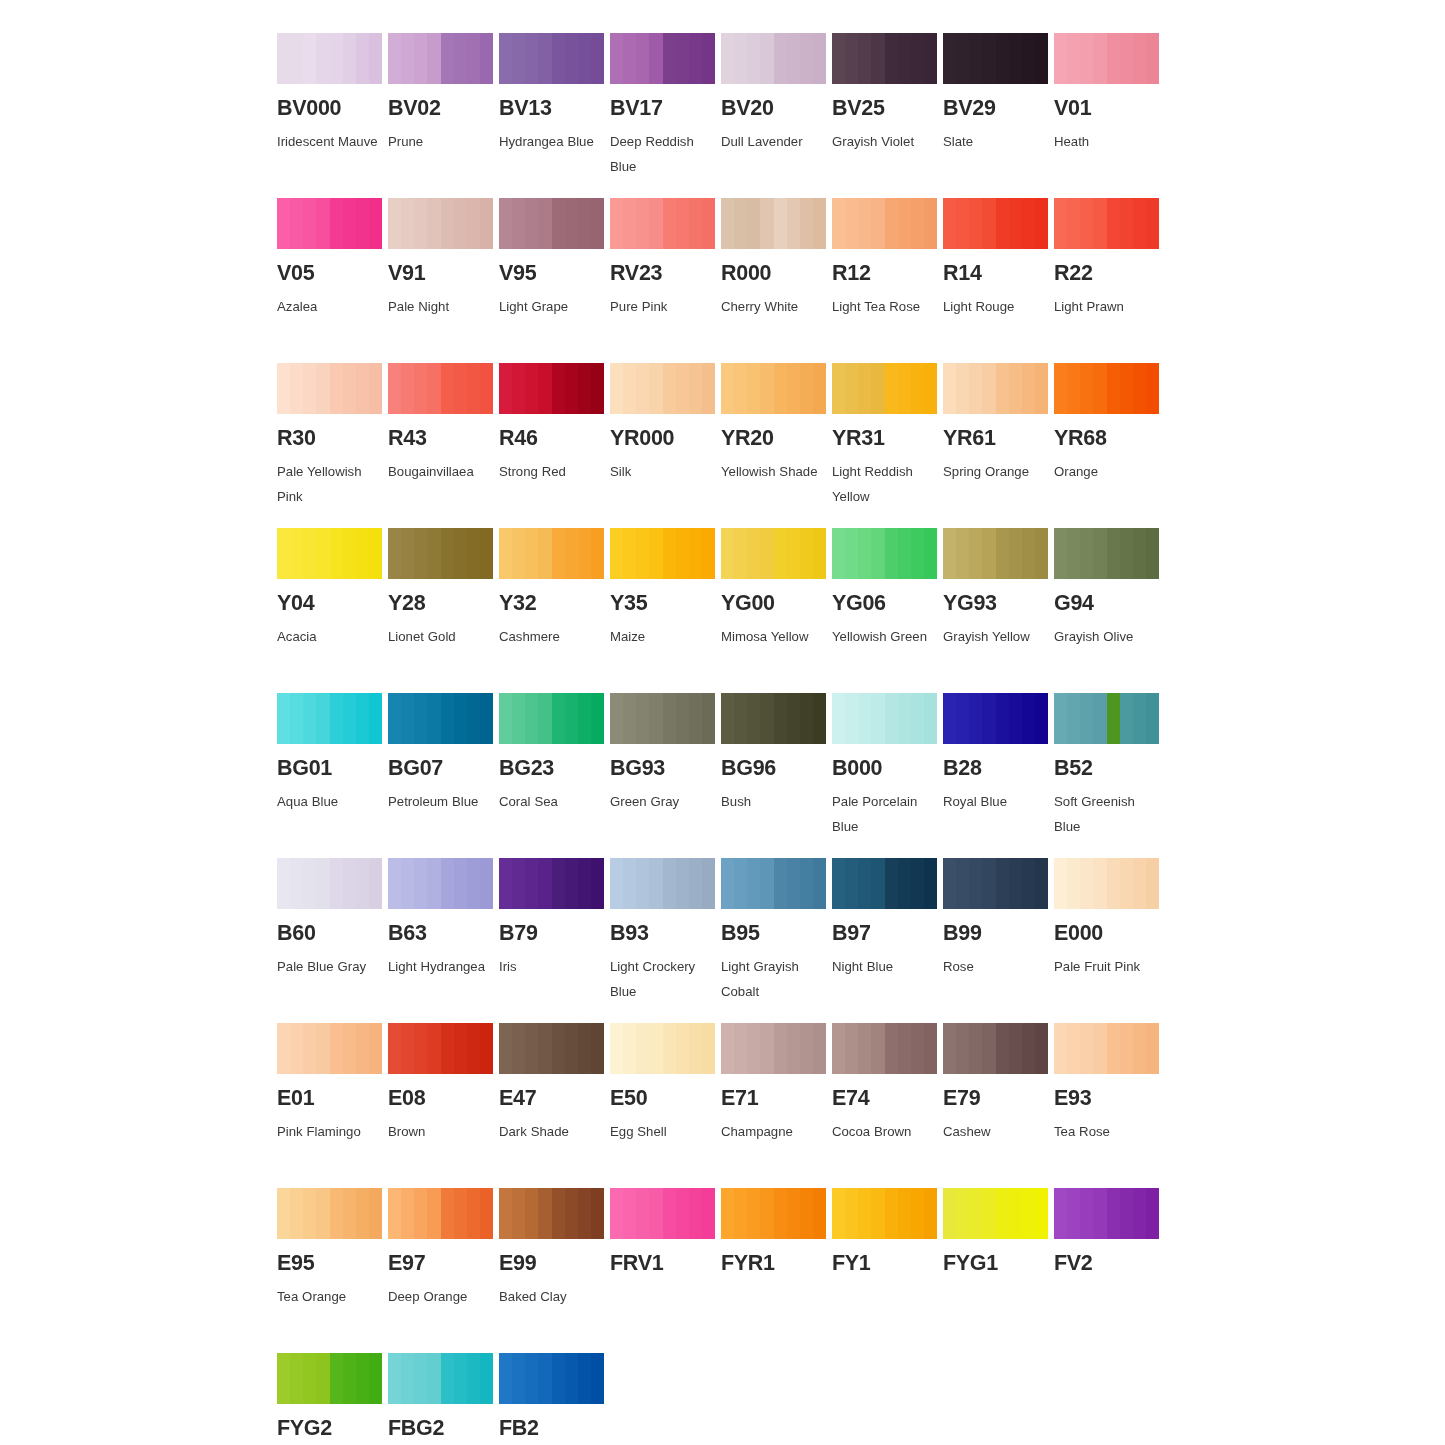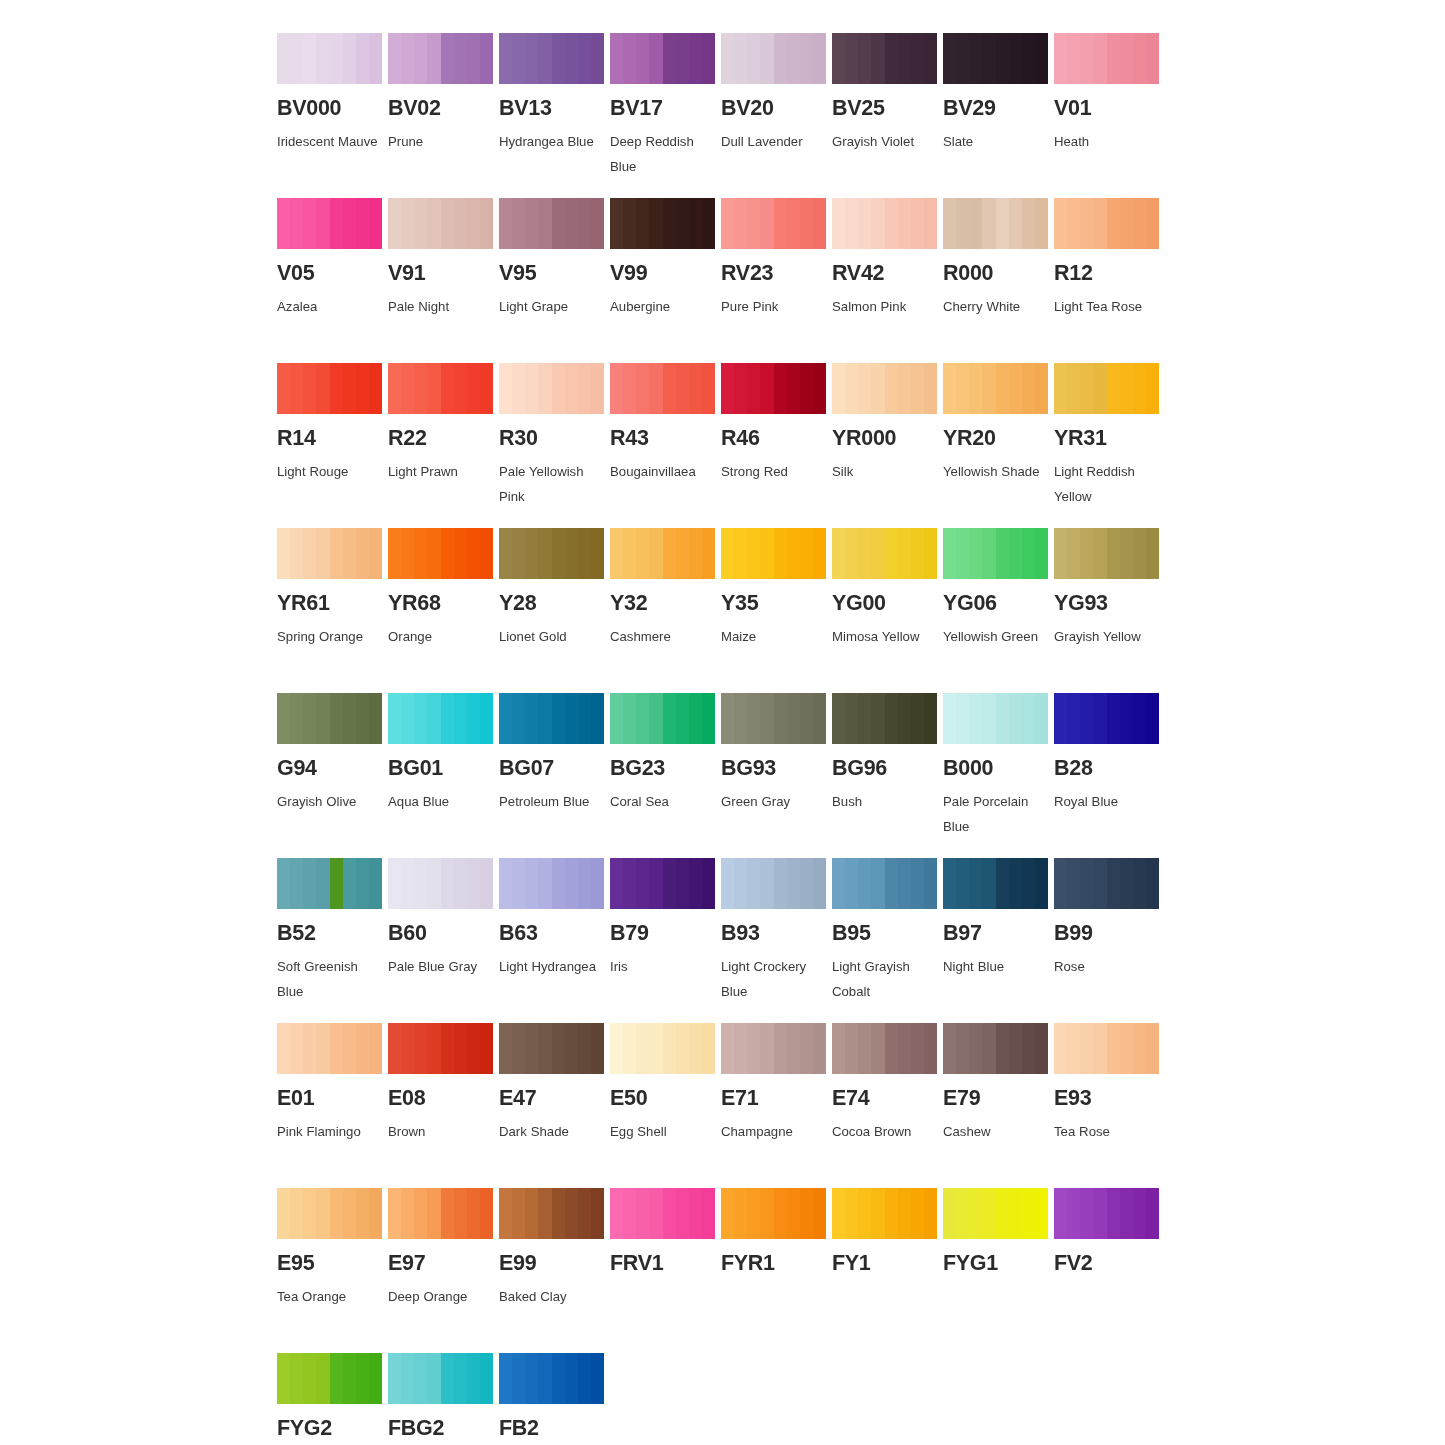--- a/index.html
+++ b/index.html
@@ -216,62 +216,34 @@
           <div class="band" style="background: rgb(157, 106, 120);"></div>
           <div class="band" style="background: rgb(155, 104, 118);"></div>
           <div class="band" style="background: rgb(153, 102, 116);"></div>
           <div class="band" style="background: rgb(151, 100, 114);"></div>
         </div>
         <div class="code">V95</div>
         <div class="name">Light Grape</div>
       </div>
       <div class="cell">
         <div class="swatch">
-          <div class="band" style="background: rgb(77, 48, 38);"></div>
-          <div class="band" style="background: rgb(71, 43, 34);"></div>
-          <div class="band" style="background: rgb(66, 38, 30);"></div>
-          <div class="band" style="background: rgb(60, 33, 27);"></div>
-          <div class="band" style="background: rgb(53, 28, 24);"></div>
-          <div class="band" style="background: rgb(51, 26, 22);"></div>
-          <div class="band" style="background: rgb(49, 24, 21);"></div>
-          <div class="band" style="background: rgb(47, 22, 20);"></div>
-        </div>
-        <div class="code">V99</div>
-        <div class="name">Aubergine</div>
-      </div>
-      <div class="cell">
-        <div class="swatch">
           <div class="band" style="background: rgb(250, 154, 149);"></div>
           <div class="band" style="background: rgb(249, 150, 146);"></div>
           <div class="band" style="background: rgb(248, 146, 142);"></div>
           <div class="band" style="background: rgb(247, 141, 137);"></div>
           <div class="band" style="background: rgb(247, 124, 114);"></div>
           <div class="band" style="background: rgb(246, 120, 110);"></div>
           <div class="band" style="background: rgb(245, 116, 106);"></div>
           <div class="band" style="background: rgb(244, 112, 102);"></div>
         </div>
         <div class="code">RV23</div>
         <div class="name">Pure Pink</div>
       </div>
       <div class="cell">
         <div class="swatch">
-          <div class="band" style="background: rgb(252, 222, 208);"></div>
-          <div class="band" style="background: rgb(251, 218, 203);"></div>
-          <div class="band" style="background: rgb(250, 214, 199);"></div>
-          <div class="band" style="background: rgb(249, 209, 194);"></div>
-          <div class="band" style="background: rgb(248, 200, 182);"></div>
-          <div class="band" style="background: rgb(247, 196, 178);"></div>
-          <div class="band" style="background: rgb(246, 192, 174);"></div>
-          <div class="band" style="background: rgb(245, 188, 170);"></div>
-        </div>
-        <div class="code">RV42</div>
-        <div class="name">Salmon Pink</div>
-      </div>
-      <div class="cell">
-        <div class="swatch">
           <div class="band" style="background: rgb(220, 195, 171);"></div>
           <div class="band" style="background: rgb(218, 191, 167);"></div>
           <div class="band" style="background: rgb(216, 188, 164);"></div>
           <div class="band" style="background: rgb(224, 198, 176);"></div>
           <div class="band" style="background: rgb(231, 208, 189);"></div>
           <div class="band" style="background: rgb(227, 200, 178);"></div>
           <div class="band" style="background: rgb(223, 192, 167);"></div>
           <div class="band" style="background: rgb(221, 187, 158);"></div>
         </div>
         <div class="code">R000</div>
@@ -426,20 +398,34 @@
           <div class="band" style="background: rgb(245, 94, 5);"></div>
           <div class="band" style="background: rgb(244, 88, 3);"></div>
           <div class="band" style="background: rgb(243, 82, 1);"></div>
           <div class="band" style="background: rgb(242, 77, 0);"></div>
         </div>
         <div class="code">YR68</div>
         <div class="name">Orange</div>
       </div>
       <div class="cell">
         <div class="swatch">
+          <div class="band" style="background: rgb(251, 232, 62);"></div>
+          <div class="band" style="background: rgb(250, 231, 56);"></div>
+          <div class="band" style="background: rgb(249, 230, 50);"></div>
+          <div class="band" style="background: rgb(248, 229, 44);"></div>
+          <div class="band" style="background: rgb(247, 227, 31);"></div>
+          <div class="band" style="background: rgb(246, 226, 25);"></div>
+          <div class="band" style="background: rgb(245, 225, 19);"></div>
+          <div class="band" style="background: rgb(244, 224, 13);"></div>
+        </div>
+        <div class="code">Y04</div>
+        <div class="name">Acacia</div>
+      </div>
+      <div class="cell">
+        <div class="swatch">
           <div class="band" style="background: rgb(154, 133, 72);"></div>
           <div class="band" style="background: rgb(150, 129, 66);"></div>
           <div class="band" style="background: rgb(146, 125, 60);"></div>
           <div class="band" style="background: rgb(142, 121, 54);"></div>
           <div class="band" style="background: rgb(136, 114, 45);"></div>
           <div class="band" style="background: rgb(134, 111, 42);"></div>
           <div class="band" style="background: rgb(132, 108, 39);"></div>
           <div class="band" style="background: rgb(130, 105, 36);"></div>
         </div>
         <div class="code">Y28</div>
@@ -734,20 +720,34 @@
           <div class="band" style="background: rgb(45, 63, 86);"></div>
           <div class="band" style="background: rgb(42, 60, 83);"></div>
           <div class="band" style="background: rgb(39, 57, 80);"></div>
           <div class="band" style="background: rgb(36, 54, 77);"></div>
         </div>
         <div class="code">B99</div>
         <div class="name">Rose</div>
       </div>
       <div class="cell">
         <div class="swatch">
+          <div class="band" style="background: rgb(253, 238, 213);"></div>
+          <div class="band" style="background: rgb(252, 234, 207);"></div>
+          <div class="band" style="background: rgb(251, 230, 201);"></div>
+          <div class="band" style="background: rgb(250, 226, 195);"></div>
+          <div class="band" style="background: rgb(250, 219, 183);"></div>
+          <div class="band" style="background: rgb(249, 215, 177);"></div>
+          <div class="band" style="background: rgb(248, 211, 171);"></div>
+          <div class="band" style="background: rgb(247, 207, 165);"></div>
+        </div>
+        <div class="code">E000</div>
+        <div class="name">Pale Fruit Pink</div>
+      </div>
+      <div class="cell">
+        <div class="swatch">
           <div class="band" style="background: rgb(252, 213, 180);"></div>
           <div class="band" style="background: rgb(251, 209, 174);"></div>
           <div class="band" style="background: rgb(250, 205, 168);"></div>
           <div class="band" style="background: rgb(249, 201, 162);"></div>
           <div class="band" style="background: rgb(249, 191, 144);"></div>
           <div class="band" style="background: rgb(248, 187, 138);"></div>
           <div class="band" style="background: rgb(247, 183, 132);"></div>
           <div class="band" style="background: rgb(246, 179, 126);"></div>
         </div>
         <div class="code">E01</div>

